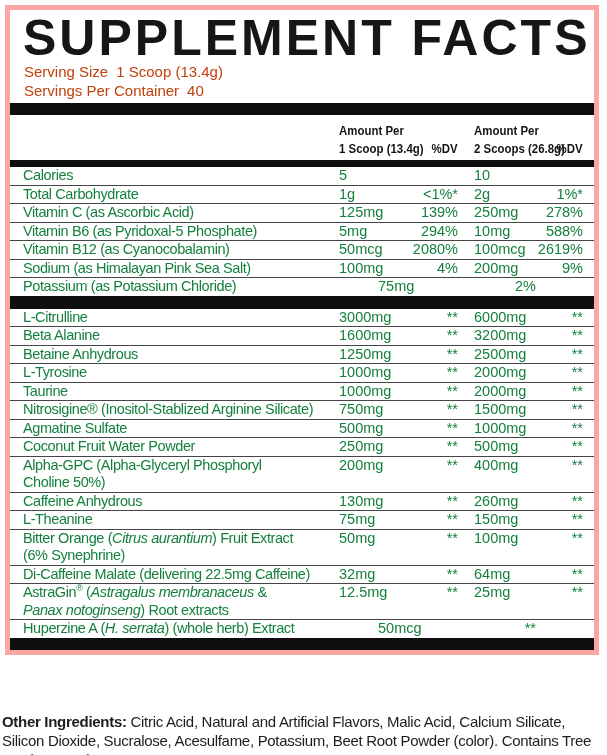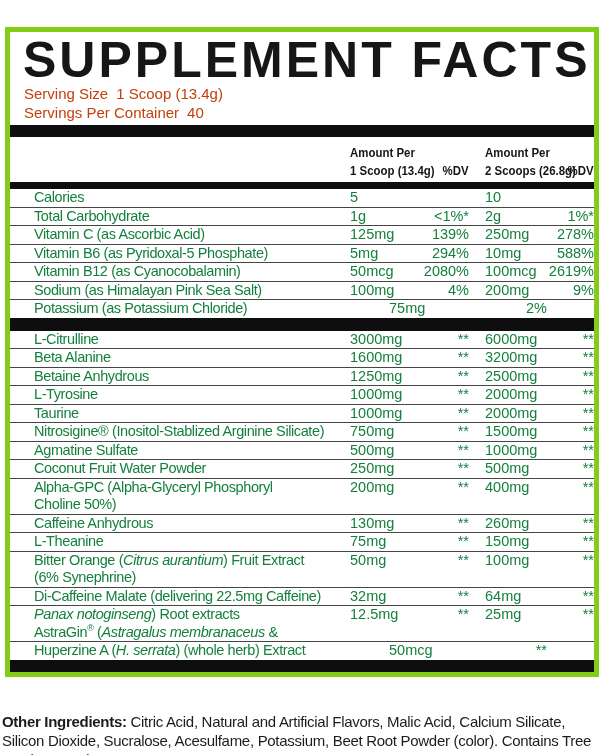--- a/index.html
+++ b/index.html
@@ -3,37 +3,37 @@
 <meta charset="utf-8">
 <style>
   html,body{margin:0;padding:0;}
   body{
     width:607px;height:755px;overflow:hidden;background:#fff;
     font-family:"Liberation Sans",sans-serif;color:#111;
     -webkit-font-smoothing:antialiased;
   }
   .panel{
     position:absolute;left:5px;top:5px;width:584px;
-    border:5px solid #84cc16;background:#fff;box-sizing:content-box;margin-top:22px;
+    border:5px solid #fca5a5;background:#fff;box-sizing:content-box;
   }
   .title{
     font-weight:bold;font-size:50px;line-height:44px;letter-spacing:3px;
     margin:6px 6px 2px 13px;white-space:nowrap;color:#161616;
   }
   .serv{font-size:15px;line-height:19px;margin-left:14px;color:#c2410c;}
   .serv .sv{margin-left:8px;}
   .bar{background:#0e0e0e;}
   .bar-top{height:12px;margin-top:3px;}
   .bar-mid{height:7px;}
   .bar-section{height:13px;}
   .bar-foot{height:12px;}
   .grid{
     display:grid;
     grid-template-columns:316px 66px 53px 16px 62px 47px;
-    padding:0 24px;box-sizing:border-box;
+    padding:0 13px;box-sizing:border-box;
   }
   .hdr{padding-top:6px;padding-bottom:3px;align-items:end;}
   .cond{
     display:inline-block;transform:scaleX(.88);transform-origin:0 100%;
     white-space:nowrap;font-weight:bold;font-size:13px;line-height:15.5px;color:#151515;
   }
   .dvh{text-align:right;align-self:end;}
   .dvh .cond{transform-origin:100% 100%;}
   .row{
     font-size:14.5px;line-height:17.5px;
@@ -268,22 +268,22 @@
         <div class="name">
           <div class="nline"><span>Di-Caffeine Malate (delivering 22.5mg Caffeine)</span></div>
         </div>
         <div class="c2">32mg</div>
         <div class="c3">**</div>
         <div class="c5">64mg</div>
         <div class="c6">**</div>
       </div>
       <div class="grid row">
         <div class="name">
+          <div class="nline"><span>AstraGin</span><sup>®</sup><span> (</span><span class="it">Astragalus membranaceus</span><span> &amp;</span></div>
           <div class="nline"><span class="it">Panax notoginseng</span><span>) Root extracts</span></div>
-          <div class="nline"><span>AstraGin</span><sup>®</sup><span> (</span><span class="it">Astragalus membranaceus</span><span> &amp;</span></div>
         </div>
         <div class="c2">12.5mg</div>
         <div class="c3">**</div>
         <div class="c5">25mg</div>
         <div class="c6">**</div>
       </div>
       <div class="grid row">
         <div class="name">
           <div class="nline"><span>Huperzine A (</span><span class="it">H. serrata</span><span>) (whole herb) Extract</span></div>
         </div>

